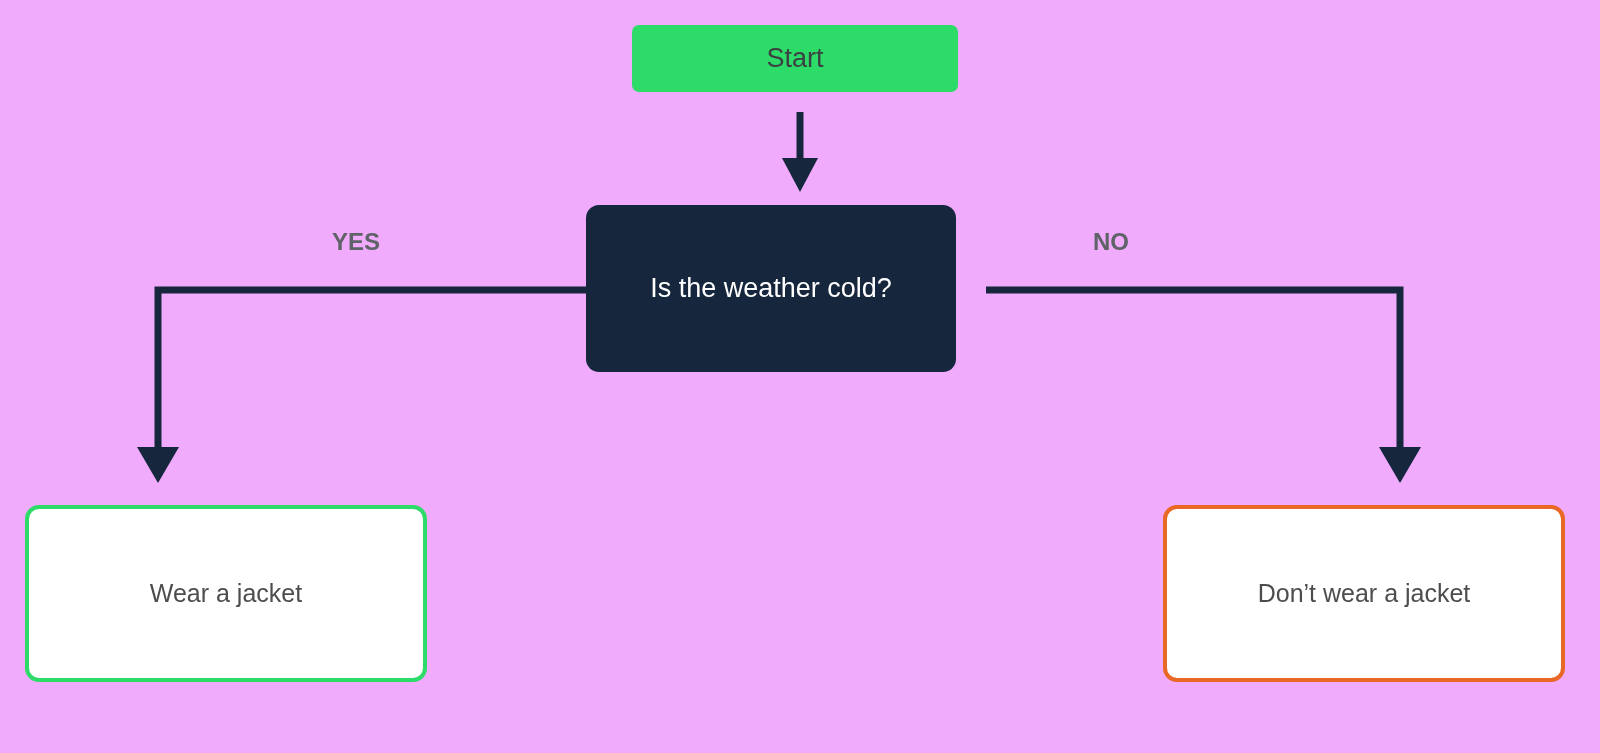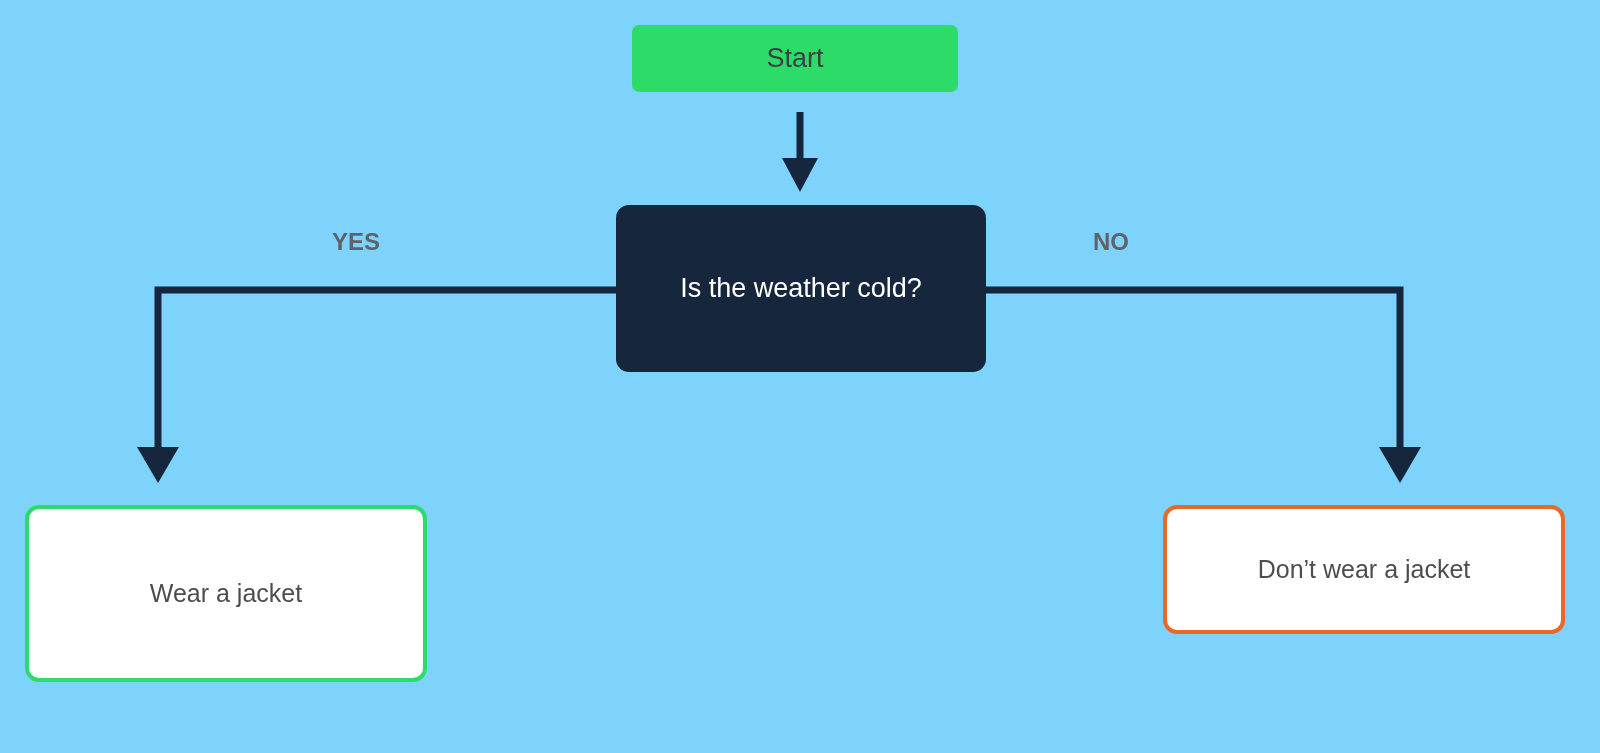--- a/index.html
+++ b/index.html
@@ -10,21 +10,21 @@
   body {
     width: 1600px;
     height: 753px;
     font-family: "Liberation Sans", sans-serif;
     overflow: hidden;
   }
   #flowchart-canvas {
     position: relative;
     width: 1600px;
     height: 753px;
-    background: #7dd3fc;
+    background: #f0abfc;
   }
   #edge-layer {
     position: absolute;
     left: 0;
     top: 0;
     width: 1600px;
     height: 753px;
   }
   .node {
     position: absolute;
@@ -41,21 +41,21 @@
     height: 67px;
     background: #2ddc68;
     border-radius: 7px;
   }
   .node-start .node-label {
     color: #3c4043;
     font-size: 27px;
     font-weight: 400;
   }
   .node-decision {
-    left: 616px;
+    left: 586px;
     top: 205px;
     width: 370px;
     height: 167px;
     background: #16263c;
     border-radius: 13px;
   }
   .node-decision .node-label {
     color: #ffffff;
     font-size: 27px;
     font-weight: 400;
@@ -66,21 +66,21 @@
     width: 402px;
     height: 177px;
     background: #ffffff;
     border: 4px solid #2ddc68;
     border-radius: 14px;
   }
   .node-outcome-no {
     left: 1163px;
     top: 505px;
     width: 402px;
-    height: 129px;
+    height: 177px;
     background: #ffffff;
     border: 4px solid #ea6826;
     border-radius: 14px;
   }
   .node-outcome-yes .node-label,
   .node-outcome-no .node-label {
     color: #4d4d4d;
     font-size: 25px;
     font-weight: normal;
   }

